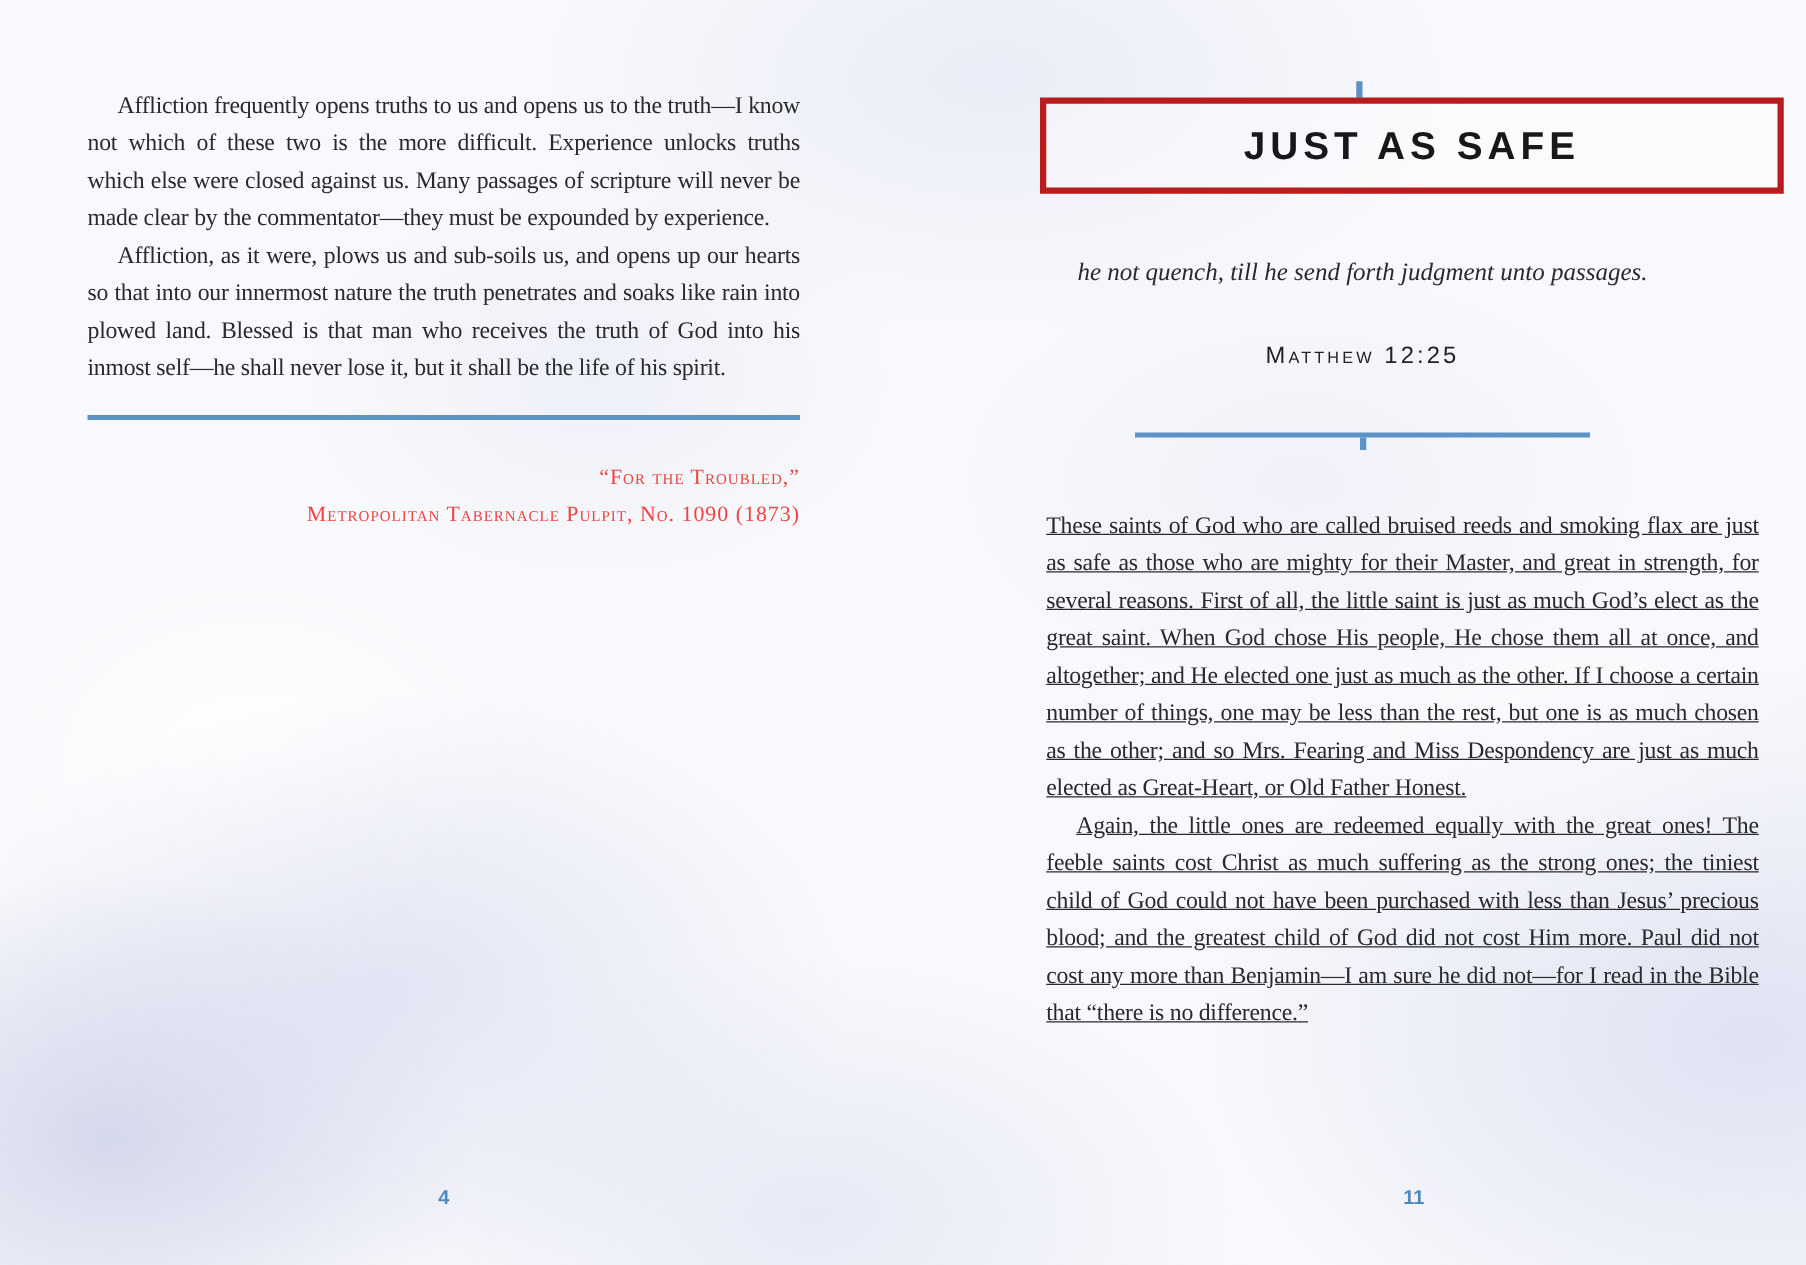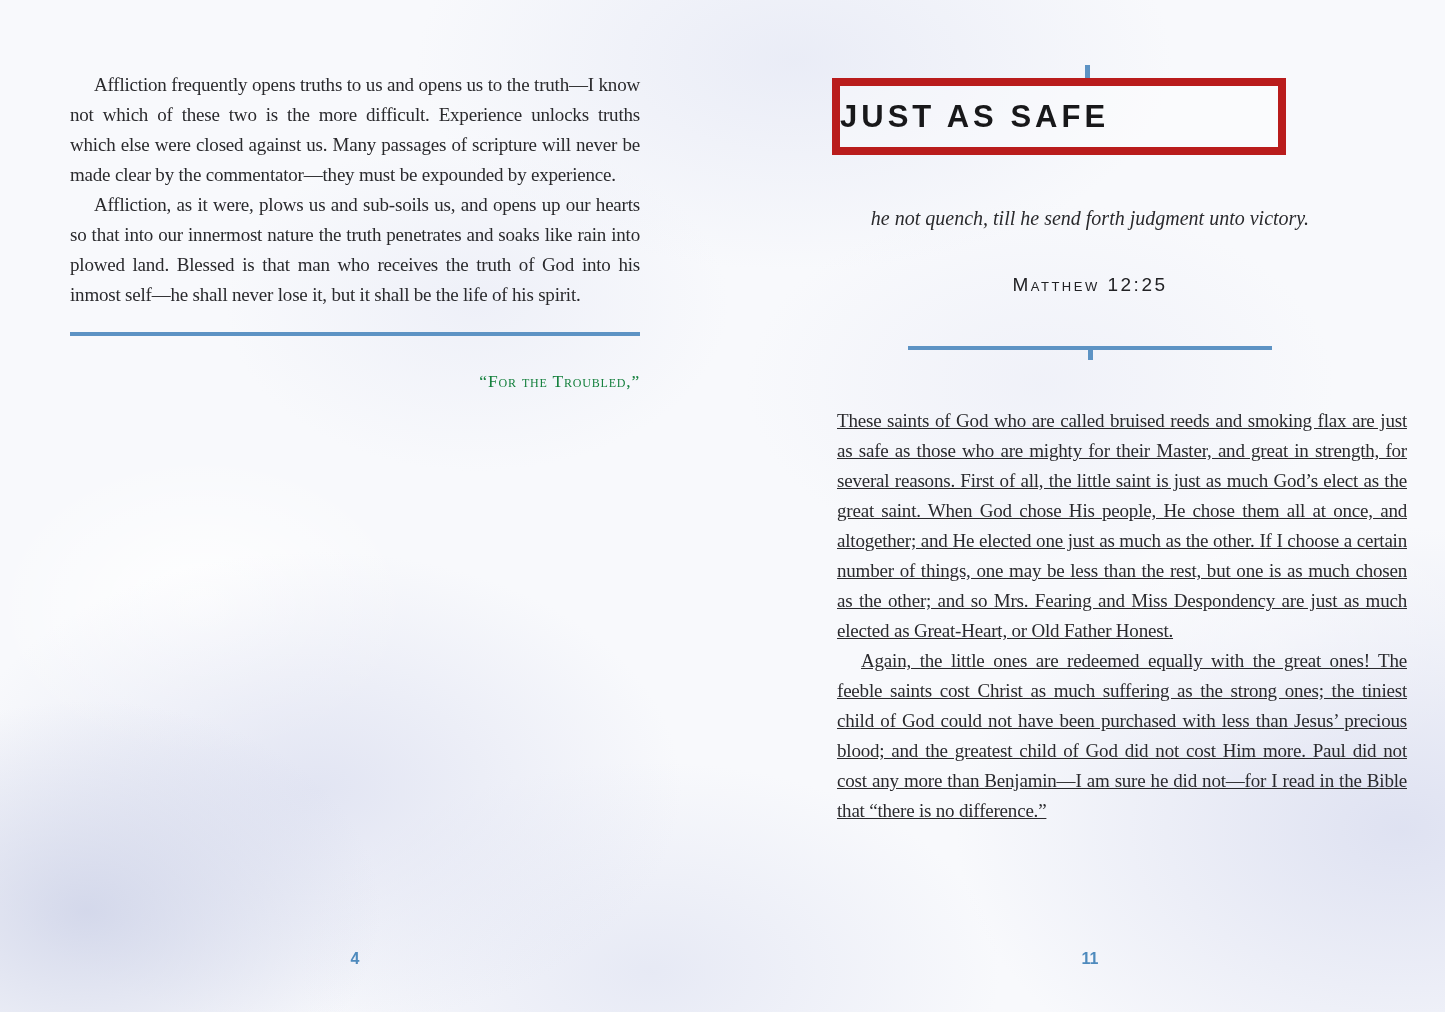--- a/index.html
+++ b/index.html
@@ -49,48 +49,49 @@
     background: #5d93c4;
     margin-top: 22px;
   }
   .attribution {
     margin-top: 30px;
     text-align: right;
     font-variant: small-caps;
     font-size: 17.5px;
     line-height: 30px;
     letter-spacing: 0.8px;
-    color: #15803d;
+    color: #ef4444;
   }
   .page-number {
     width: 570px;
     top: 950px;
     text-align: center;
     font-family: "Liberation Sans", sans-serif;
     font-size: 16px;
     font-weight: 700;
     color: #4e8abd;
   }
   .pn-left  { left: 70px; }
-  .pn-right { left: 805px; }
+  .pn-right { left: 846px; }
 
   
   .tick-top {
     left: 1085px; top: 65px;
     width: 5px; height: 14px;
     background: #5d93c4;
   }
   .title-box {
     left: 832px; top: 78px;
-    width: 454px; height: 77px;
+    width: 595px; height: 77px;
     box-sizing: border-box;
-    border: 8px solid #b91c1c;
+    border: 5px solid #b91c1c;
     background: rgba(255,255,255,0.35);
     display: flex;
     align-items: center;
+    justify-content: center;
   }
   .chapter-title {
     margin: 0;
     font-family: "Liberation Sans", sans-serif;
     font-size: 31px;
     font-weight: 700;
     letter-spacing: 4px;
     color: #18181a;
     white-space: nowrap;
   }
@@ -136,32 +137,33 @@
 <div>
 
   <div class="abs left-text">
     <div>
       <p>Affliction frequently opens truths to us and opens us to the truth—I know not which of these two is the more difficult. Experience unlocks truths which else were closed against us. Many passages of scripture will never be made clear by the commentator—they must be expounded by experience.</p>
       <p>Affliction, as it were, plows us and sub-soils us, and opens up our hearts so that into our innermost nature the truth penetrates and soaks like rain into plowed land. Blessed is that man who receives the truth of God into his inmost self—he shall never lose it, but it shall be the life of his spirit.</p>
     </div>
     <div class="left-rule"></div>
     <div class="attribution">
       <div>“For the Troubled,”</div>
+      <div>Metropolitan Tabernacle Pulpit, No. 1090 (1873)</div>
     </div>
   </div>
   <div class="abs page-number pn-left">4</div>
 
   <div class="abs tick-top"></div>
 
   <div class="abs title-box">
     <h1 class="chapter-title">JUST AS SAFE</h1>
   </div>
 
   <div class="abs epigraph">
-    <div>he not quench, till he send forth judgment unto victory.</div>
+    <div>he not quench, till he send forth judgment unto passages.</div>
   </div>
 
   <div class="abs reference">Matthew 12:25</div>
 
   <div class="abs divider">
     <div class="tick-bottom"></div>
   </div>
 
   <div class="abs right-text">
     <p class="no-indent">These saints of God who are called bruised reeds and smoking flax are just as safe as those who are mighty for their Master, and great in strength, for several reasons. First of all, the little saint is just as much God’s elect as the great saint. When God chose His people, He chose them all at once, and altogether; and He elected one just as much as the other. If I choose a certain number of things, one may be less than the rest, but one is as much chosen as the other; and so Mrs. Fearing and Miss Despondency are just as much elected as Great-Heart, or Old Father Honest.</p>

